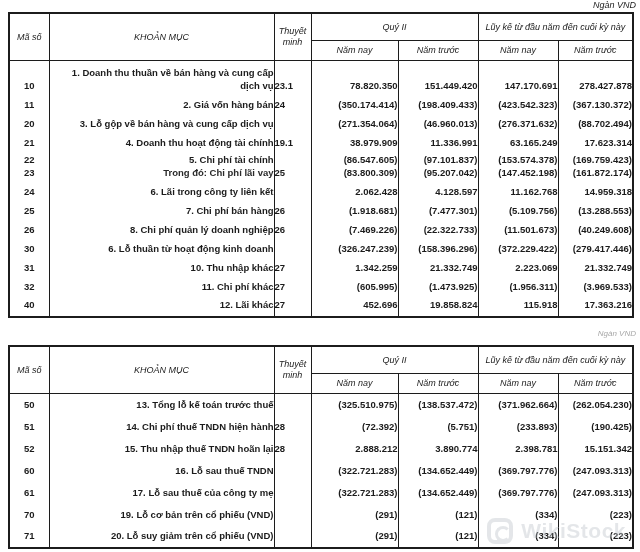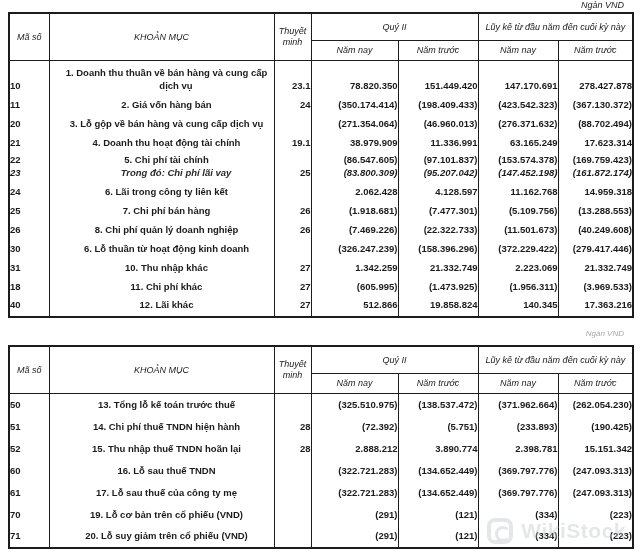--- a/index.html
+++ b/index.html
@@ -3,21 +3,21 @@
 <meta charset="utf-8">
 <style>
   html,body{margin:0;padding:0;}
   body{
     width:640px;height:552px;overflow:hidden;position:relative;
     background:#ffffff;color:#1b1b1b;
     font-family:"Liberation Sans", sans-serif;
     -webkit-font-smoothing:antialiased;
   }
   .unit-label{
-    position:absolute;right:16px;font-style:italic;font-size:9px;color:#222;
+    position:absolute;right:4px;font-style:italic;font-size:9px;color:#222;
   }
   .unit-top{top:0;}
   .unit-mid{top:329px;color:#8a8a8a;opacity:.75;font-size:8px;}
   table.fin{
     position:absolute;left:8px;width:624px;
     border-collapse:collapse;table-layout:fixed;
     border:2px solid #1c1c1c;
   }
   #table1{top:12px;}
   #table2{top:345px;}
@@ -31,28 +31,28 @@
   table.fin td{
     border-left:1px solid #1c1c1c;border-right:1px solid #1c1c1c;
     border-top:none;border-bottom:none;
     font-size:9.5px;font-weight:bold;vertical-align:bottom;
     padding:0 0 4px 0;
   }
   #table1 tbody tr{height:19px;}
   #table2 tbody tr{height:22px;}
   #table1 tbody tr.tall{height:36px;}
   #table1 tbody tr.multi{height:30px;margin-left:12px;}
-  td.code-cell{text-align:left;}
-  td.label-cell{text-align:center;}
+  td.code-cell{text-align:center;}
+  td.label-cell{text-align:right;}
   td.label-cell .lbl{padding-left:29px;text-indent:-19px;line-height:1.35;}
-  td.label-cell .lbl.sub{text-indent:0;font-style:italic;font-weight:bold;color:#2a2a2a;}
-  td.note-cell{text-align:right;}
+  td.label-cell .lbl.sub{text-indent:0;font-weight:bold;color:#2a2a2a;}
+  td.note-cell{text-align:left;}
   td.num-cell{text-align:right;padding-right:6px;}
   .num-line{line-height:1.35;}
-  .num-line.sub, .code-line.sub{font-style:italic;}
+  .num-line.sub, .code-line.sub{}
   .code-line{line-height:1.35;}
   .watermark{
     position:absolute;right:14px;bottom:8px;display:flex;align-items:center;gap:8px;
     opacity:.38;pointer-events:none;
   }
   .wm-logo{
     width:26px;height:26px;border:4px solid #b9c0c6;border-radius:8px;
     position:relative;box-sizing:border-box;
   }
   .wm-logo::after{
@@ -319,21 +319,21 @@
         </td>
         <td class="num-cell">
           <div class="num-line">2.223.069</div>
         </td>
         <td class="num-cell">
           <div class="num-line">21.332.749</div>
         </td>
       </tr>
       <tr>
         <td class="code-cell">
-          <div class="code-line">18</div>
+          <div class="code-line">32</div>
         </td>
         <td class="label-cell">
           <div class="lbl">11. Chi phí khác</div>
         </td>
         <td class="note-cell">
           <div class="code-line">27</div>
         </td>
         <td class="num-cell">
           <div class="num-line">(605.995)</div>
         </td>
@@ -351,27 +351,27 @@
         <td class="code-cell">
           <div class="code-line">40</div>
         </td>
         <td class="label-cell">
           <div class="lbl">12. Lãi khác</div>
         </td>
         <td class="note-cell">
           <div class="code-line">27</div>
         </td>
         <td class="num-cell">
-          <div class="num-line">512.866</div>
+          <div class="num-line">452.696</div>
         </td>
         <td class="num-cell">
           <div class="num-line">19.858.824</div>
         </td>
         <td class="num-cell">
-          <div class="num-line">140.345</div>
+          <div class="num-line">115.918</div>
         </td>
         <td class="num-cell">
           <div class="num-line">17.363.216</div>
         </td>
       </tr>
     </tbody>
 </table>
 
 <div class="unit-label unit-mid">Ngàn VND</div>
 

